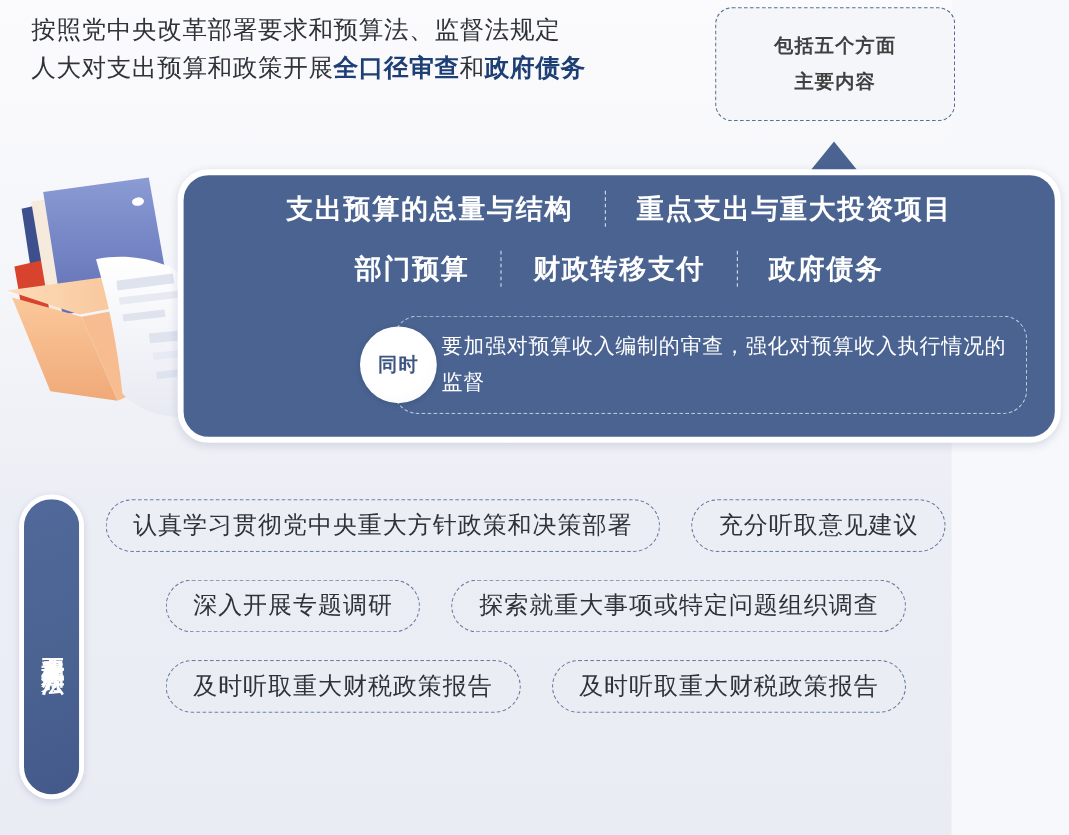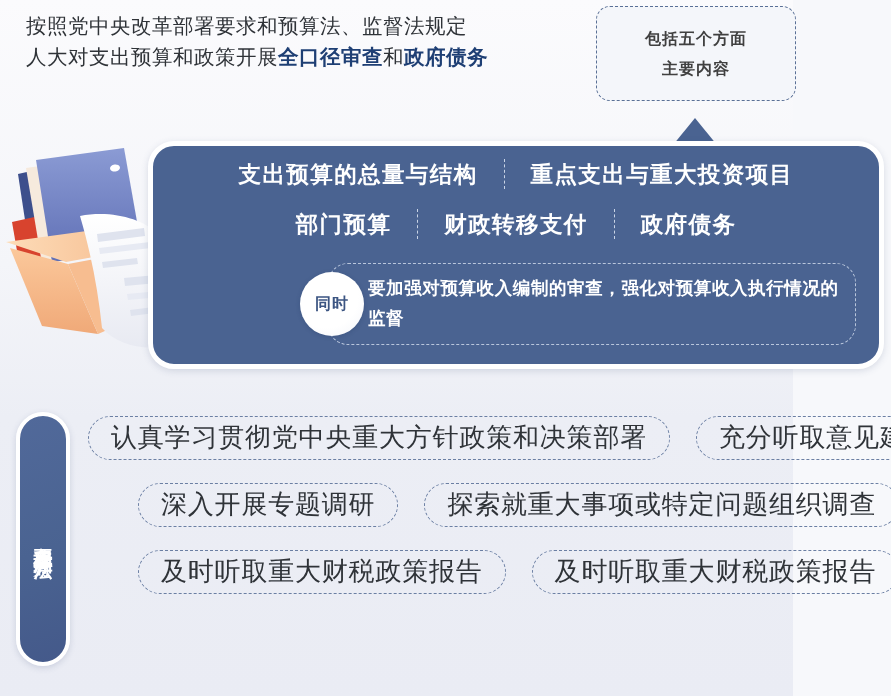--- a/index.html
+++ b/index.html
@@ -151,21 +151,20 @@
   }
   .tongshi-text {
     position: absolute;
     left: 68px;
     top: 10px;
     right: 16px;
     color: #ffffff;
     font-size: 17.5px;
     line-height: 30px;
     letter-spacing: 0.6px;
-    font-weight: bold;
   }
   .tongshi-badge {
     position: absolute;
     left: 0;
     top: 9px;
     width: 64px;
     height: 64px;
     border-radius: 50%;
     background: radial-gradient(circle at 42% 38%, #ffffff 58%, #f2f4f9 100%);
     display: flex;
@@ -228,21 +227,21 @@
   .pill {
     border: 1.7px dashed #6b7fa3;
     border-radius: 26px;
     background: transparent;
     height: 44px;
     display: flex;
     align-items: center;
     justify-content: center;
     padding: 0 22px;
     box-sizing: border-box;
-    font-size: 26px;
+    font-size: 20px;
     color: #2f3338;
     letter-spacing: 0.8px;
     white-space: nowrap;
   }
   .row-indent-20 { padding-left: 22px; }
   .row-indent-48 { padding-left: 50px; }
   .gap-md { margin-left: 26px; }
 </style>
 </head>
 <body>

